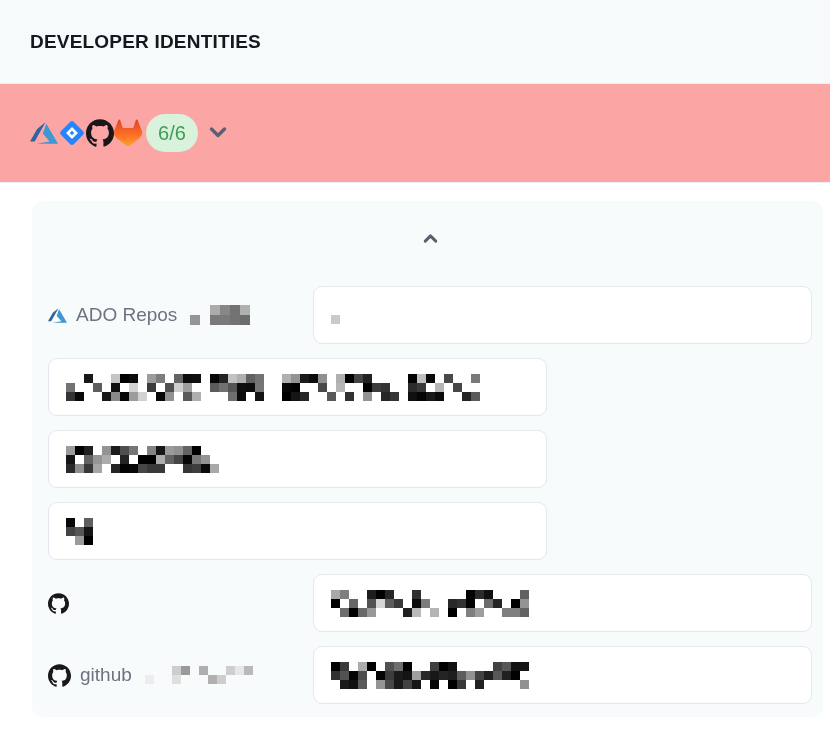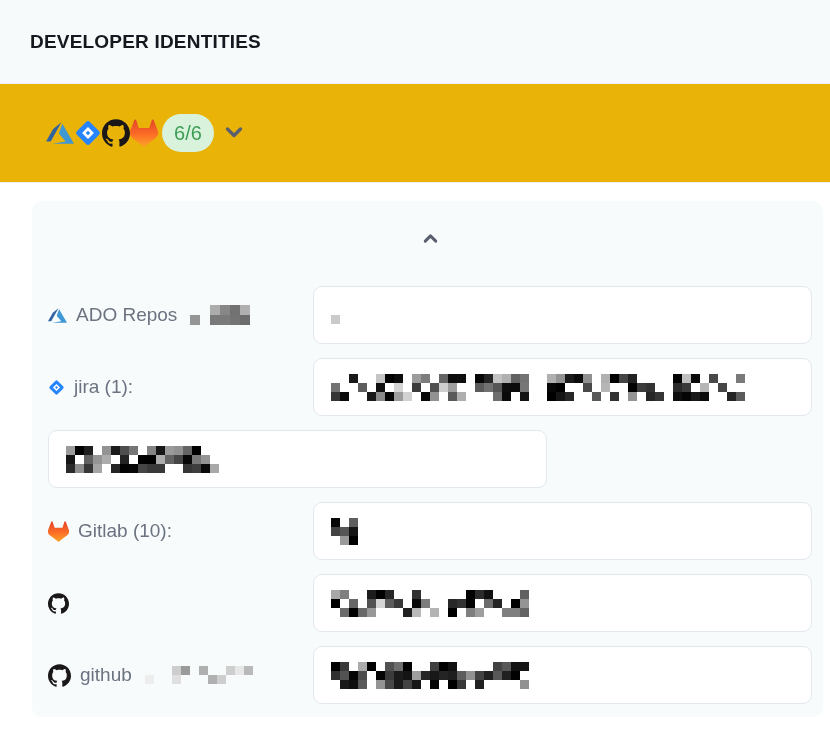--- a/index.html
+++ b/index.html
@@ -20,24 +20,24 @@
     padding: 0 30px;
   }
   .header .title {
     font-size: 19px; font-weight: 700;
     color: #15181e; letter-spacing: .2px;
   }
 
   
   .summary {
     height: 99px;
-    background: #eab308;
+    background: #fca5a5;
     border-bottom: 1px solid #eceff4;
     display: flex; align-items: center;
-    padding: 0 46px; 
+    padding: 0 30px; 
   }
   .picon { width: 28px; height: 28px; display:block; }
   .badge {
     min-width: 52px; height: 38px; padding: 0 12px;
     border-radius: 19px;
     background: #d8f2db; color: #3f9e56;
     font-size: 20px; font-weight: 500;
     display: flex; align-items: center; justify-content: center;
     margin-left: 4px;
   }
@@ -201,28 +201,20 @@
         <span class="redact" style="grid-template-columns: repeat(2, 9px); grid-auto-rows: 9px;">
             <div></div>
             <div></div>
             <div style="background: rgb(202, 202, 202);"></div>
             <div></div>
           </span>
       </div>
     </div>
 
     <div class="row">
-      <div class="rlabel">
-        <span>
-          <svg class="ricon s16" viewBox="0 0 24 24">
-              <use href="#ic-jira"></use>
-            </svg>
-        </span>
-        <span>jira (1):</span>
-      </div>
       <div class="rbox" role="textbox">
         <span class="redact" style="grid-template-columns: repeat(46, 9px); grid-auto-rows: 9px;">
             <div></div>
             <div></div>
             <div style="background: rgb(25, 25, 25);"></div>
             <div></div>
             <div></div>
             <div style="background: rgb(197, 197, 197);"></div>
             <div style="background: rgb(0, 0, 0);"></div>
             <div style="background: rgb(12, 12, 12);"></div>
@@ -412,28 +404,20 @@
             <div></div>
             <div style="background: rgb(54, 54, 54);"></div>
             <div style="background: rgb(62, 62, 62);"></div>
             <div style="background: rgb(10, 10, 10);"></div>
             <div style="background: rgb(169, 169, 169);"></div>
           </span>
       </div>
     </div>
 
     <div class="row">
-      <div class="rlabel">
-        <span>
-          <svg class="ricon s20" viewBox="0 0 24 24">
-              <use href="#ic-gitlab"></use>
-            </svg>
-        </span>
-        <span>Gitlab (10):</span>
-      </div>
       <div class="rbox" role="textbox">
         <span class="redact" style="grid-template-columns: repeat(3, 9px); grid-auto-rows: 9px;">
             <div style="background: rgb(7, 7, 7);"></div>
             <div></div>
             <div style="background: rgb(95, 95, 95);"></div>
             <div style="background: rgb(67, 67, 67);"></div>
             <div style="background: rgb(86, 86, 86);"></div>
             <div style="background: rgb(21, 21, 21);"></div>
             <div></div>
             <div style="background: rgb(155, 155, 155);"></div>

